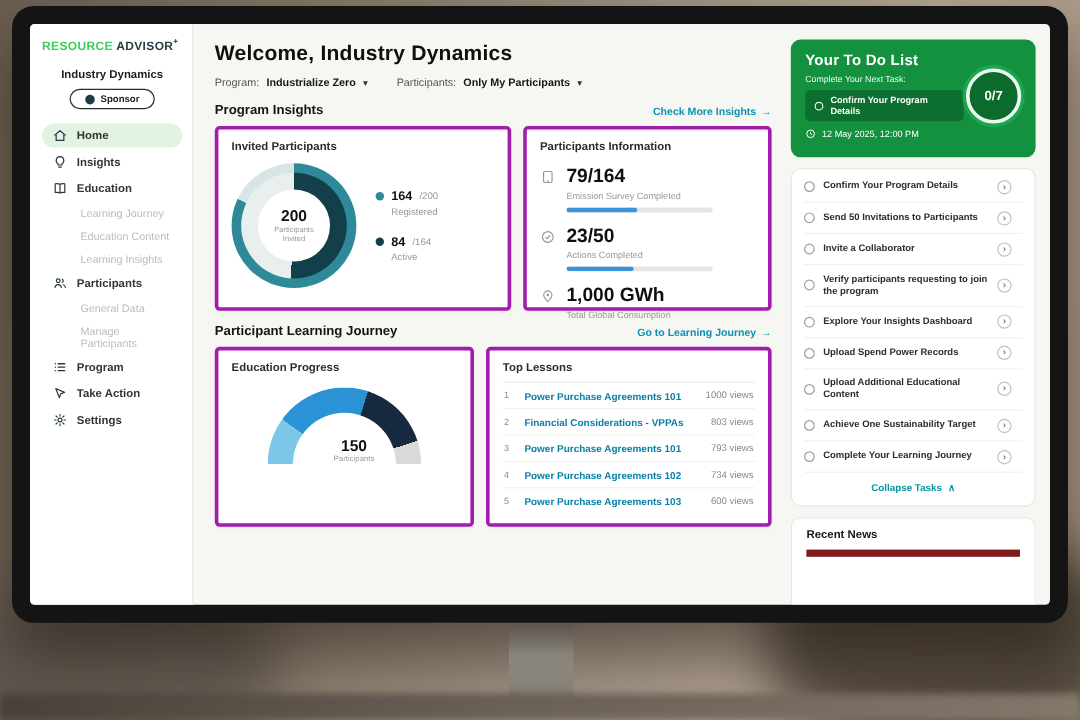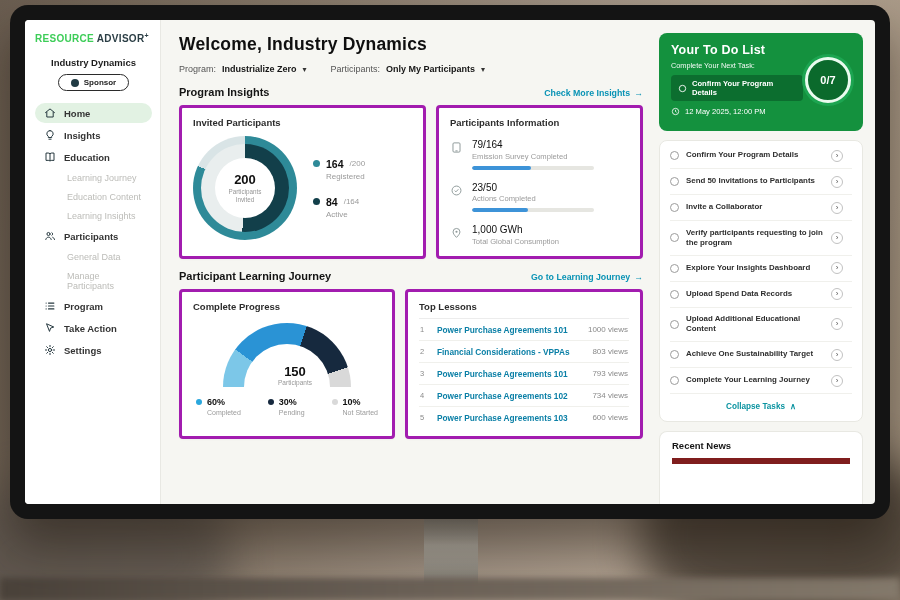--- a/index.html
+++ b/index.html
@@ -71,21 +71,21 @@
   .legend-top { display:flex; align-items:center; gap:6px; }
   .dot { width:7px; height:7px; border-radius:50%; flex:none; }
   .legend-value { font-size:10.5px; font-weight:700; color:#0f0f0f; }
   .legend-of { font-size:8px; color:#9a9a9a; font-weight:400; }
   .legend-label { font-size:8px; color:#9a9a9a; margin:2px 0 0 13px; }
 
   
   .stats { display:flex; flex-direction:column; gap:12px; margin-top:11px; }
   .stat { display:flex; gap:9px; }
   .stat-icon { width:13px; height:13px; color:#8f9a9a; flex:none; margin-top:2px; }
-  .stat-value { font-size:10px; font-weight:400; color:#0f0f0f; }
+  .stat-value { font-size:16px; font-weight:700; color:#0f0f0f; }
   .stat-label { font-size:7.6px; color:#9a9a9a; margin-top:1.5px; }
   .stat-bar { width:122px; height:4px; border-radius:2px; background:#e6e6e1; margin-top:5px; overflow:hidden; }
   .stat-fill { height:100%; border-radius:2px; }
 
   
   .gauge-wrap { position:relative; width:128px; height:64px; margin:11px auto 2px; overflow:hidden; }
   .gauge { position:absolute; left:0; top:0; width:128px; height:128px; border-radius:50%; }
   .gauge-hole { position:absolute; left:21px; top:21px; width:86px; height:86px; border-radius:50%; background:#fff; }
   .gauge-text { position:absolute; left:16px; right:0; bottom:1px; text-align:center; }
   .gauge-value { font-size:13px; font-weight:700; color:#101010; }
@@ -341,52 +341,29 @@
         <div class="section-head">
           <span class="section-title">Participant Learning Journey</span>
           <span class="section-link">
             <span>Go to Learning Journey</span>
             <span>→</span>
           </span>
         </div>
 
         <div class="cards-row">
           <div class="card card-edu">
-            <div class="card-title">Complete Progress</div>
+            <div class="card-title">Education Progress</div>
             <div class="gauge-wrap">
               <div class="gauge" id="gauge" style="background: conic-gradient(from 270deg, rgb(124, 199, 232) 0%, rgb(124, 199, 232) 10%, rgb(42, 147, 213) 10%, rgb(42, 147, 213) 30%, rgb(22, 41, 62) 30%, rgb(22, 41, 62) 45%, rgb(217, 217, 217) 45%, rgb(217, 217, 217) 50%, rgba(0, 0, 0, 0) 50%, rgba(0, 0, 0, 0) 100%);"></div>
               <div class="gauge-hole"></div>
               <div class="gauge-text">
                 <div class="gauge-value">150</div>
                 <div class="gauge-label">Participants</div>
               </div>
             </div>
-            <div class="gauge-legend" id="gauge-legend">
-                <div class="gl-item">
-                  <div class="gl-top">
-                    <span class="dot" style="width: 6px; height: 6px; background: rgb(42, 167, 221);"></span>
-                    <span class="gl-value">60%</span>
-                  </div>
-                  <div class="gl-label">Completed</div>
-                </div>
-                <div class="gl-item">
-                  <div class="gl-top">
-                    <span class="dot" style="width: 6px; height: 6px; background: rgb(22, 41, 62);"></span>
-                    <span class="gl-value">30%</span>
-                  </div>
-                  <div class="gl-label">Pending</div>
-                </div>
-                <div class="gl-item">
-                  <div class="gl-top">
-                    <span class="dot" style="width: 6px; height: 6px; background: rgb(217, 217, 217);"></span>
-                    <span class="gl-value">10%</span>
-                  </div>
-                  <div class="gl-label">Not Started</div>
-                </div>
-              </div>
           </div>
 
           <div class="card card-lessons">
             <div class="card-title lessons-title">Top Lessons</div>
             <div id="lessons">
                 <div class="lesson-row">
                   <span class="lesson-rank">1</span>
                   <span class="lesson-link">Power Purchase Agreements 101</span>
                   <span class="lesson-views">1000 views</span>
                 </div>
@@ -463,21 +440,21 @@
                 <span class="task-label">Verify participants requesting to join the program</span>
                 <span class="task-chev">›</span>
               </div>
               <div class="task-row">
                 <span class="task-check"></span>
                 <span class="task-label">Explore Your Insights Dashboard</span>
                 <span class="task-chev">›</span>
               </div>
               <div class="task-row">
                 <span class="task-check"></span>
-                <span class="task-label">Upload Spend Data Records</span>
+                <span class="task-label">Upload Spend Power Records</span>
                 <span class="task-chev">›</span>
               </div>
               <div class="task-row">
                 <span class="task-check"></span>
                 <span class="task-label">Upload Additional Educational Content</span>
                 <span class="task-chev">›</span>
               </div>
               <div class="task-row">
                 <span class="task-check"></span>
                 <span class="task-label">Achieve One Sustainability Target</span>

